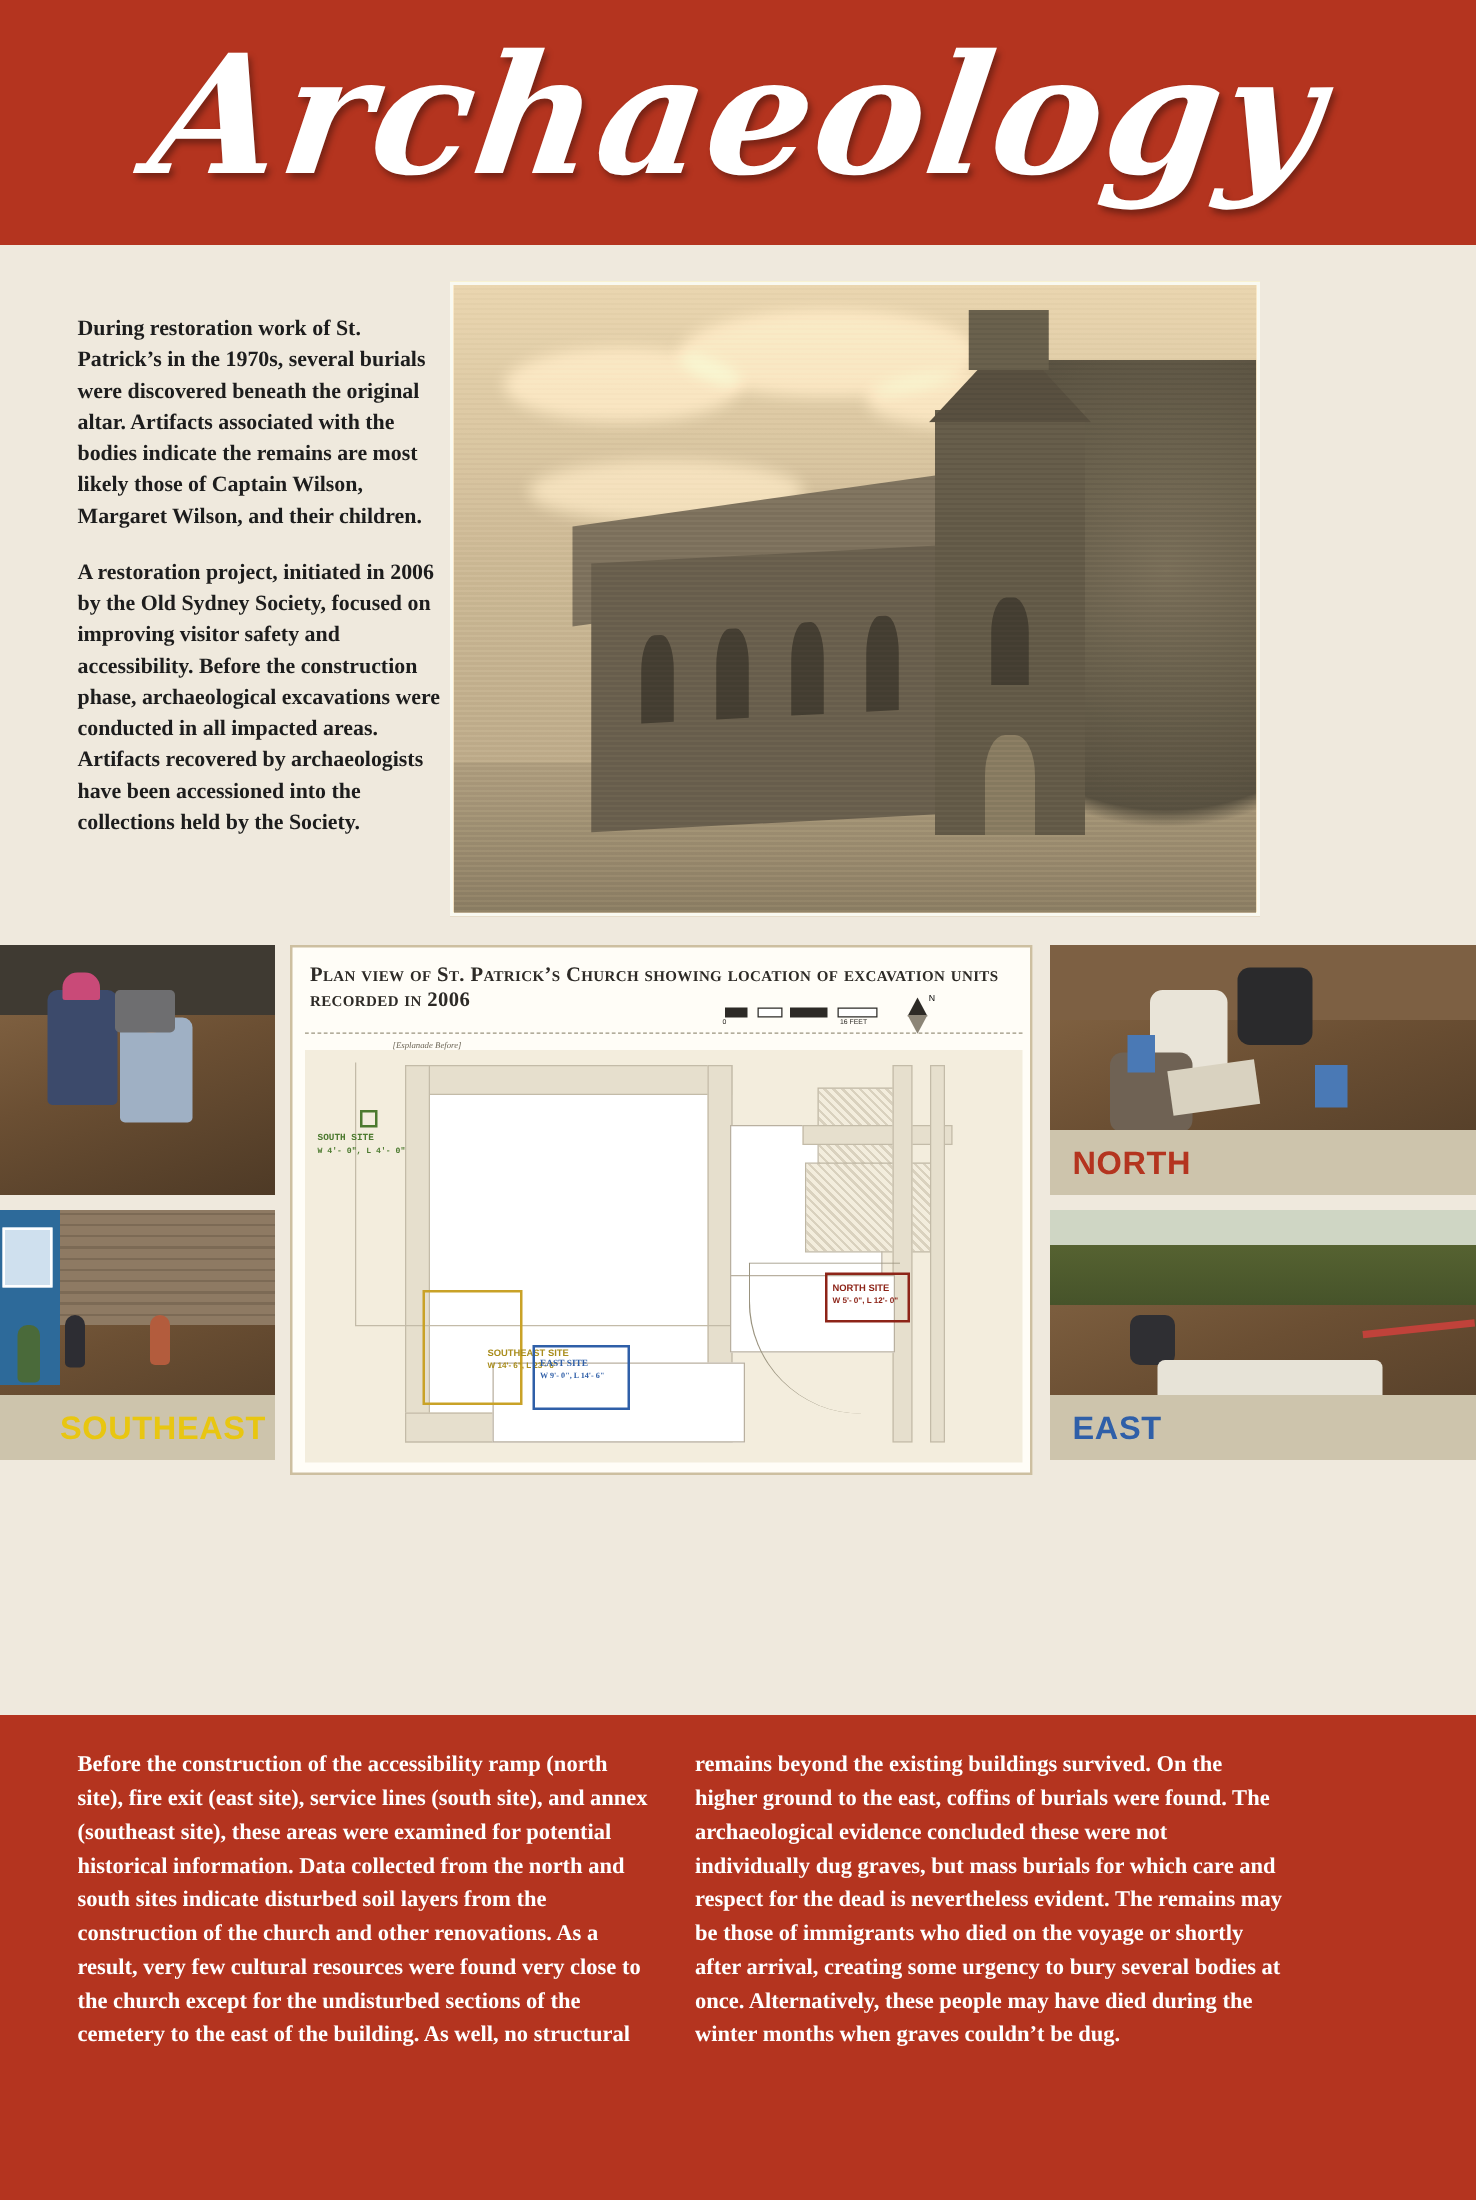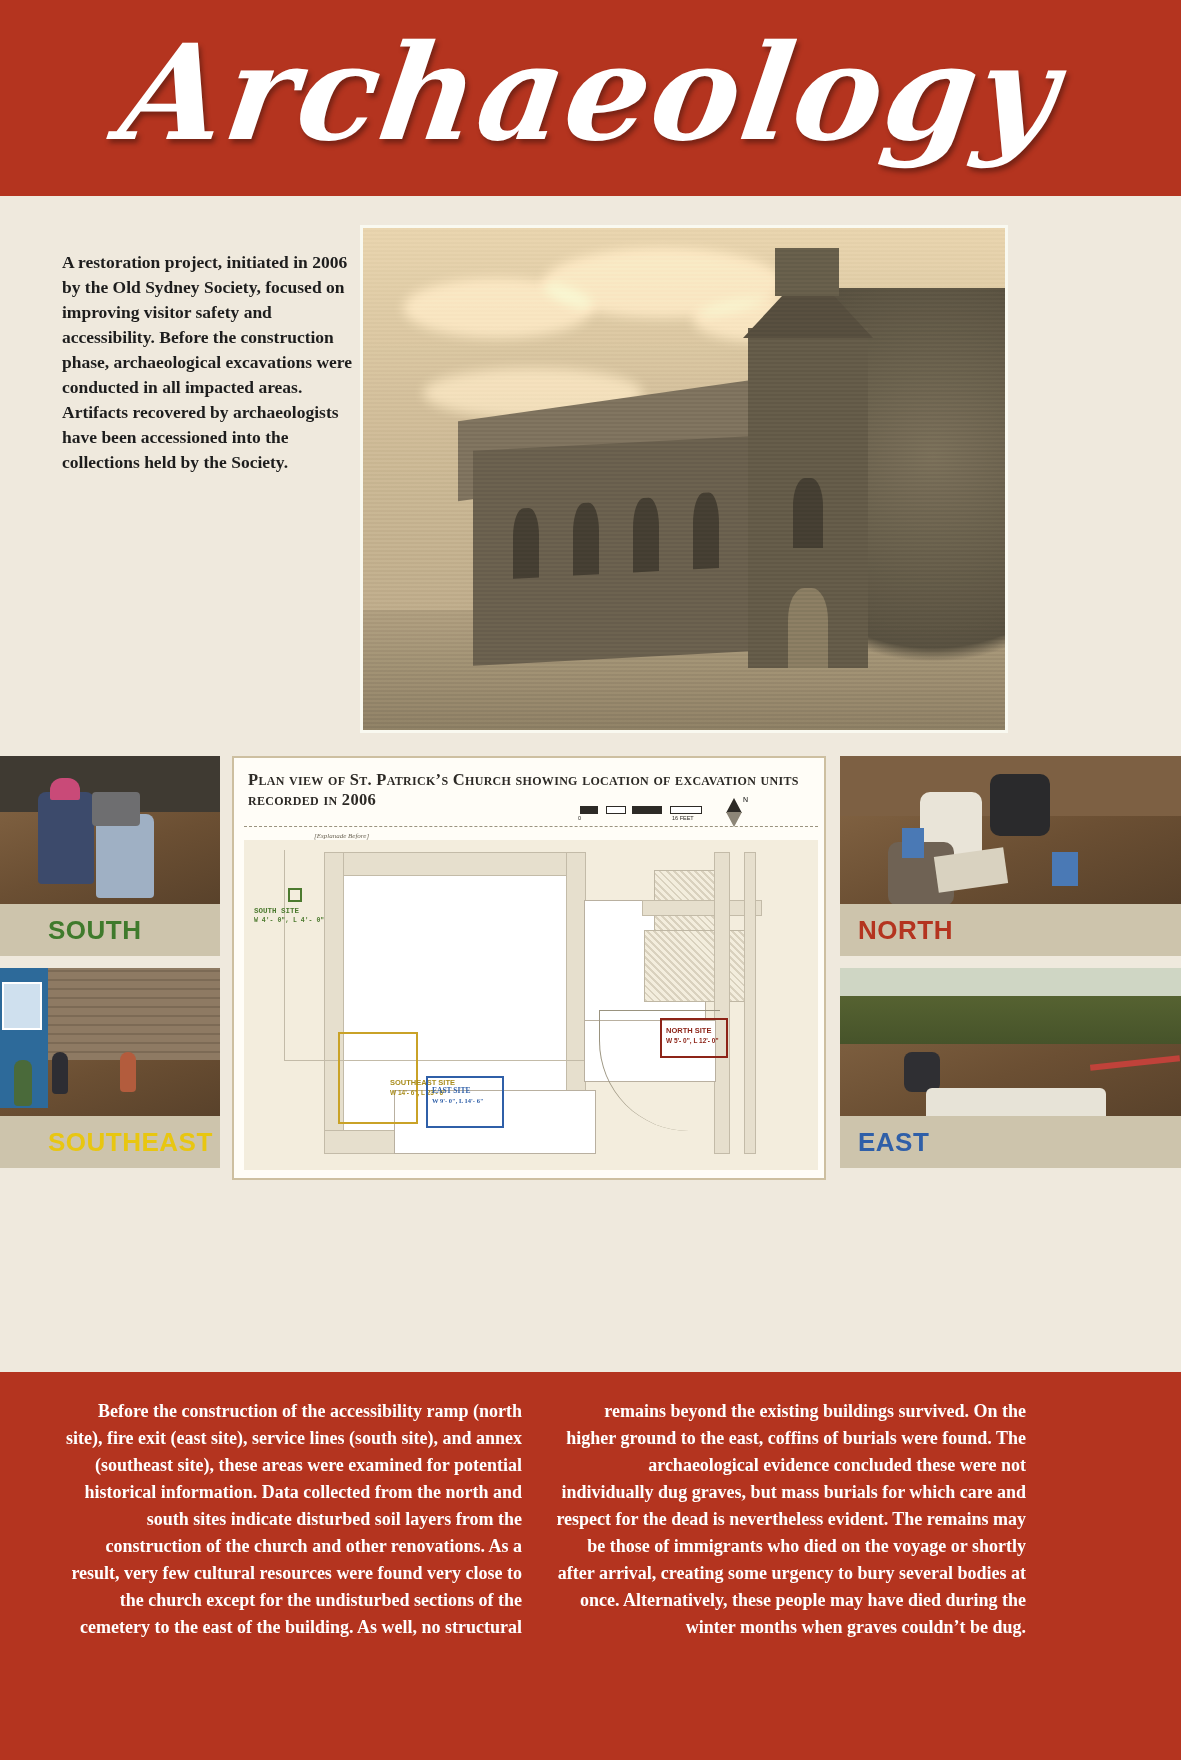--- a/index.html
+++ b/index.html
@@ -105,38 +105,39 @@
 
   .dirt{position:absolute;inset:0;background:linear-gradient(160deg,#8a6a48 0%,#6b4f33 50%,#4e3a26 100%);}
   .grass{position:absolute;left:0;top:0;width:100%;height:38%;background:linear-gradient(180deg,#5f6b35 0%,#46532a 100%);}
   .person{position:absolute;border-radius:8px 8px 4px 4px;}
   .wallblue{position:absolute;left:0;top:0;width:22%;height:70%;background:#2d6a9a;}
   .wallbrick{position:absolute;left:22%;top:0;width:78%;height:46%;background:repeating-linear-gradient(0deg,#8e7a63 0 7px,#7c6a55 7px 9px);}
   .tarp{position:absolute;background:#e7e3d7;border-radius:6px;}
 
   
   .bottom{position:absolute;left:0;top:1372px;width:1181px;height:388px;background:#b4341f;}
-  .bcol{position:absolute;top:1398px;font-family:"Liberation Serif",serif;color:#ffffff;font-weight:700;font-size:18px;line-height:27px;text-align:right;}
+  .bcol{position:absolute;top:1398px;font-family:"Liberation Serif",serif;color:#ffffff;font-weight:700;font-size:18px;line-height:27px;}
   .bcol.left{left:62px;width:460px;}
   .bcol.right{left:556px;width:470px;}
 
   .strip-left{position:absolute;left:0;top:756px;width:232px;height:424px;}
   .strip-right{position:absolute;left:826px;top:756px;width:355px;height:424px;text-align:center;}
 </style>
 </head>
 <body>
 
 <div class="page-frame"></div>
 <div class="page-inner"></div>
 
 <div class="header">
   <div class="title-script">Archaeology</div>
 </div>
 
 <div class="intro">
+  <p>During restoration work of St. Patrick’s in the 1970s, several burials were discovered beneath the original altar. Artifacts associated with the bodies indicate the remains are most likely those of Captain Wilson, Margaret Wilson, and their children.</p>
   <p>A restoration project, initiated in 2006 by the Old Sydney Society, focused on improving visitor safety and accessibility. Before the construction phase, archaeological excavations were conducted in all impacted areas. Artifacts recovered by archaeologists have been accessioned into the collections held by the Society.</p>
 </div>
 
 <div class="photo-church sepia">
   <div class="church-sky"></div>
   <div class="cloud" style="left:40px;top:50px;width:190px;height:60px;"></div>
   <div class="cloud" style="left:180px;top:20px;width:240px;height:70px;"></div>
   <div class="cloud" style="left:330px;top:70px;width:160px;height:45px;"></div>
   <div class="cloud" style="left:60px;top:140px;width:220px;height:50px;"></div>
   <div class="church-ground"></div>
@@ -161,23 +162,20 @@
 
   <div class="card" style="left:0;top:0;width:220px;height:200px;">
     <div class="pic">
       <div class="dirt"></div>
       <div style="position:absolute;left:0;top:0;width:100%;height:28%;background:#3f3a32;"></div>
       <div class="person" style="left:38px;top:36px;width:56px;height:92px;background:#3c4a6b;"></div>
       <div class="person" style="left:96px;top:58px;width:58px;height:84px;background:#9fb0c4;"></div>
       <div class="person" style="left:104px;top:44px;width:34px;height:26px;background:#e8c0a0;border-radius:50%;"></div>
       <div class="person" style="left:50px;top:22px;width:30px;height:22px;background:#c94a78;border-radius:12px 12px 2px 2px;"></div>
       <div style="position:absolute;left:92px;top:36px;width:48px;height:34px;background:#6e6e70;border-radius:4px;"></div>
-    </div>
-    <div class="cap cap-left">
-      <span class="c-south">SOUTH</span>
     </div>
   </div>
 
   <div class="card" style="left:0;top:212px;width:220px;height:200px;">
     <div class="pic">
       <div class="dirt"></div>
       <div class="wallblue"></div>
       <div class="wallbrick"></div>
       <div style="position:absolute;left:2px;top:14px;width:36px;height:44px;background:#cfe0ee;border:2px solid #fff;"></div>
       <div class="person" style="left:14px;top:92px;width:18px;height:46px;background:#4a6a3a;"></div>

